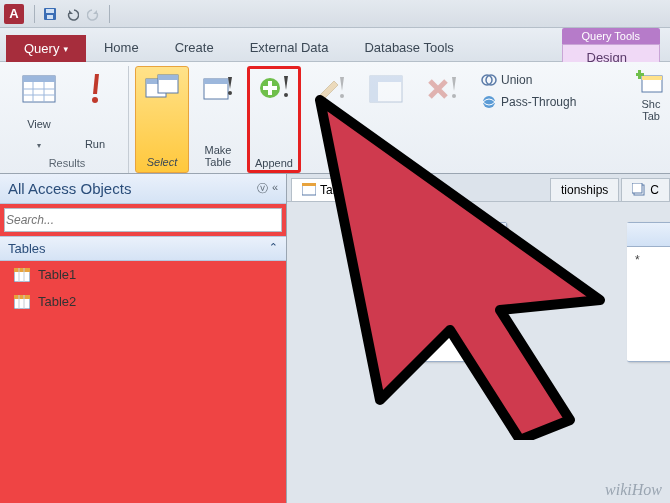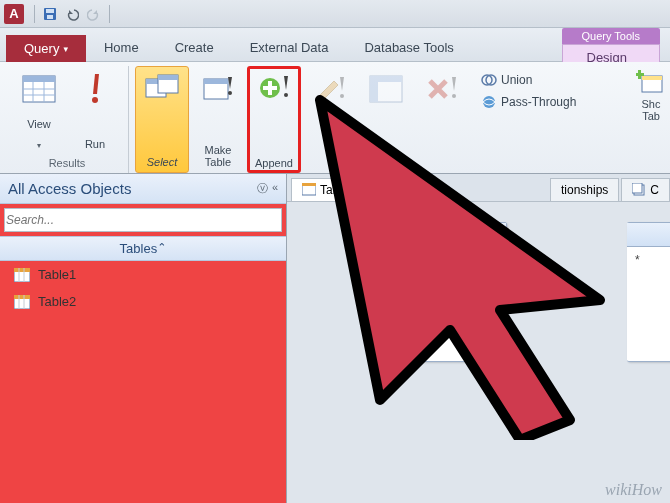--- a/index.html
+++ b/index.html
@@ -35,21 +35,21 @@
 .rsmall { display: flex; align-items: center; gap: 4px; font-size: 12px; color: #3b4855; padding: 2px 4px; }
 .rsmall .sico { width: 16px; height: 16px; }
 
 
 .bodyarea { display: flex; height: calc(503px - 28px - 34px - 112px); }
 .navpane { width: 287px; border-right: 1px solid #9aa5b1; background: #ef4444; display: flex; flex-direction: column; }
 .nav-hdr { background: linear-gradient(#eaf1fb,#d5e3f5); border-bottom: 1px solid #b5c7de; padding: 6px 8px; display: flex; align-items: center; justify-content: space-between; color: #2a4d7a; font-size: 15px; }
 .nav-hdr .ctrls { display: flex; gap: 4px; font-size: 11px; color: #5a6570; }
 .nav-search { margin: 4px; }
 .nav-search input { width: 100%; border: 1px solid #b5bfc9; padding: 4px 1px; font-size: 12px; font-style: italic; color: #888; }
-.nav-group { background: linear-gradient(#eaf1fb,#d5e3f5); border: 1px solid #b5c7de; border-left: none; border-right: none; padding: 4px 8px; display: flex; justify-content: center; color: #2a4d7a; font-size: 13px; }
+.nav-group { background: linear-gradient(#eaf1fb,#d5e3f5); border: 1px solid #b5c7de; border-left: none; border-right: none; padding: 4px 8px; display: flex; justify-content: space-between; color: #2a4d7a; font-size: 13px; }
 .nav-item { display: flex; align-items: center; gap: 8px; padding: 6px 14px; font-size: 13px; color: #333; }
 .tbl-icon { width: 16px; height: 14px; }
 
 .workarea { flex: 1; background: #e6ebf1; position: relative; }
 .doc-tabs { height: 28px; background: #dce3eb; border-bottom: 1px solid #b5bfc9; display: flex; align-items: flex-end; padding-left: 4px; gap: 2px; }
 .doc-tab { background: #fff; border: 1px solid #b5bfc9; border-bottom: none; padding: 4px 10px; font-size: 12px; display: flex; align-items: center; gap: 4px; }
 .doc-tab.inactive { background: #eef2f6; }
 .doc-tab .dtico { width: 14px; height: 14px; }
 .canvas { position: absolute; top: 28px; left: 0; right: 0; bottom: 0; background: #dfe5ec; padding: 16px; overflow: hidden; }
 .tbox { position: absolute; background: #fff; border: 1px solid #9cb0ca; border-radius: 2px; box-shadow: 1px 1px 2px rgba(0,0,0,.15); width: 140px; }

